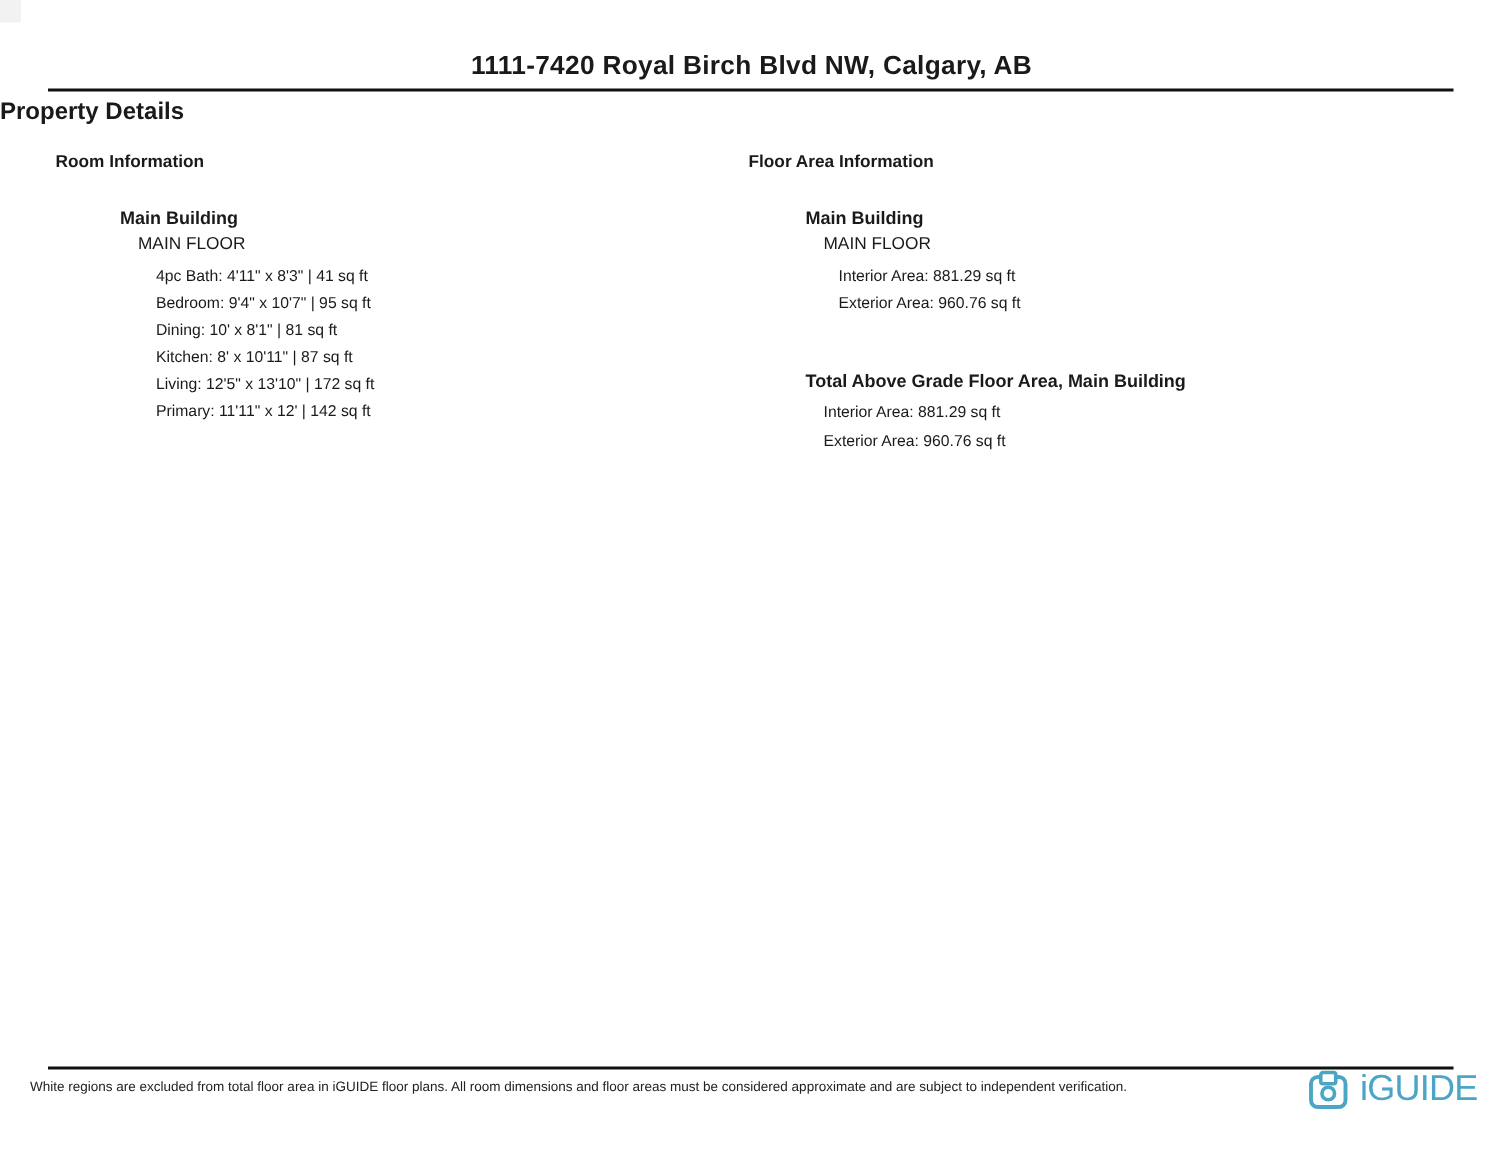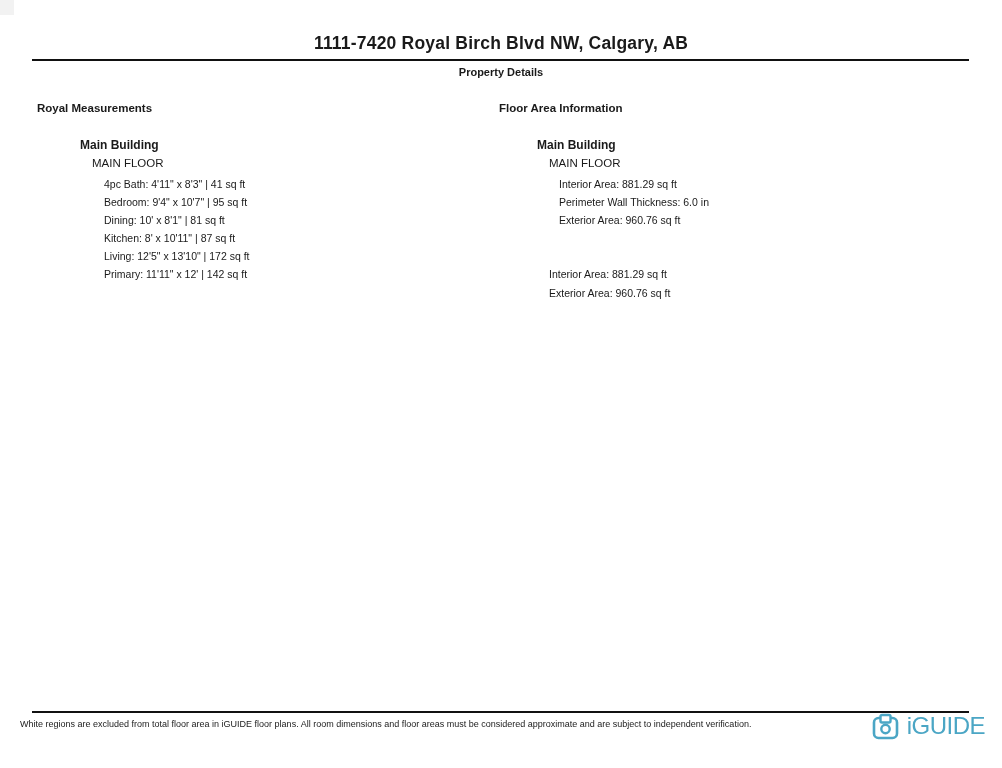--- a/index.html
+++ b/index.html
@@ -31,22 +31,22 @@
     left: 32px;
     right: 33px;
     height: 2px;
     background: #111111;
   }
   .page-subtitle {
     position: absolute;
     top: 66px;
     left: 0;
     width: 100%;
-    text-align: center;
-    font-size: 11px;
+    text-align: left;
+    font-size: 16px;
     font-weight: bold;
   }
   .col {
     position: absolute;
     top: 102px;
   }
   .col-left  { left: 37px;  width: 452px; }
   .col-right { left: 499px; width: 458px; }
   .section-heading {
     font-size: 11.5px;
@@ -137,21 +137,21 @@
 </head>
 <body>
 
 <div class="corner-artifact"></div>
 
 <div class="page-title">1111-7420 Royal Birch Blvd NW, Calgary, AB</div>
 <div class="title-rule"></div>
 <div class="page-subtitle">Property Details</div>
 
 <div class="col col-left">
-  <h2 class="section-heading">Royal Measurements</h2>
+  <h2 class="section-heading">Room Information</h2>
   <div class="building-block">
     <div class="building-name">Main Building</div>
     <div class="floor-name">MAIN FLOOR</div>
     <div class="room-list">
       <div>4pc Bath: 4'11" x 8'3" | 41 sq ft</div>
       <div>Bedroom: 9'4" x 10'7" | 95 sq ft</div>
       <div>Dining: 10' x 8'1" | 81 sq ft</div>
       <div>Kitchen: 8' x 10'11" | 87 sq ft</div>
       <div>Living: 12'5" x 13'10" | 172 sq ft</div>
       <div>Primary: 11'11" x 12' | 142 sq ft</div>
@@ -159,25 +159,25 @@
   </div>
 </div>
 
 <div class="col col-right">
   <h2 class="section-heading">Floor Area Information</h2>
   <div class="building-block">
     <div class="building-name">Main Building</div>
     <div class="floor-name">MAIN FLOOR</div>
     <div class="detail-list">
       <div>Interior Area: 881.29 sq ft</div>
-      <div>Perimeter Wall Thickness: 6.0 in</div>
       <div>Exterior Area: 960.76 sq ft</div>
     </div>
   </div>
   <div class="total-block">
+    <div class="total-heading">Total Above Grade Floor Area, Main Building</div>
     <div class="total-list">
       <div>Interior Area: 881.29 sq ft</div>
       <div>Exterior Area: 960.76 sq ft</div>
     </div>
   </div>
 </div>
 
 <div class="footer-rule"></div>
 <div class="footer-disclaimer">White regions are excluded from total floor area in iGUIDE floor plans. All room dimensions and floor areas must be considered approximate and are subject to independent verification.</div>
 

